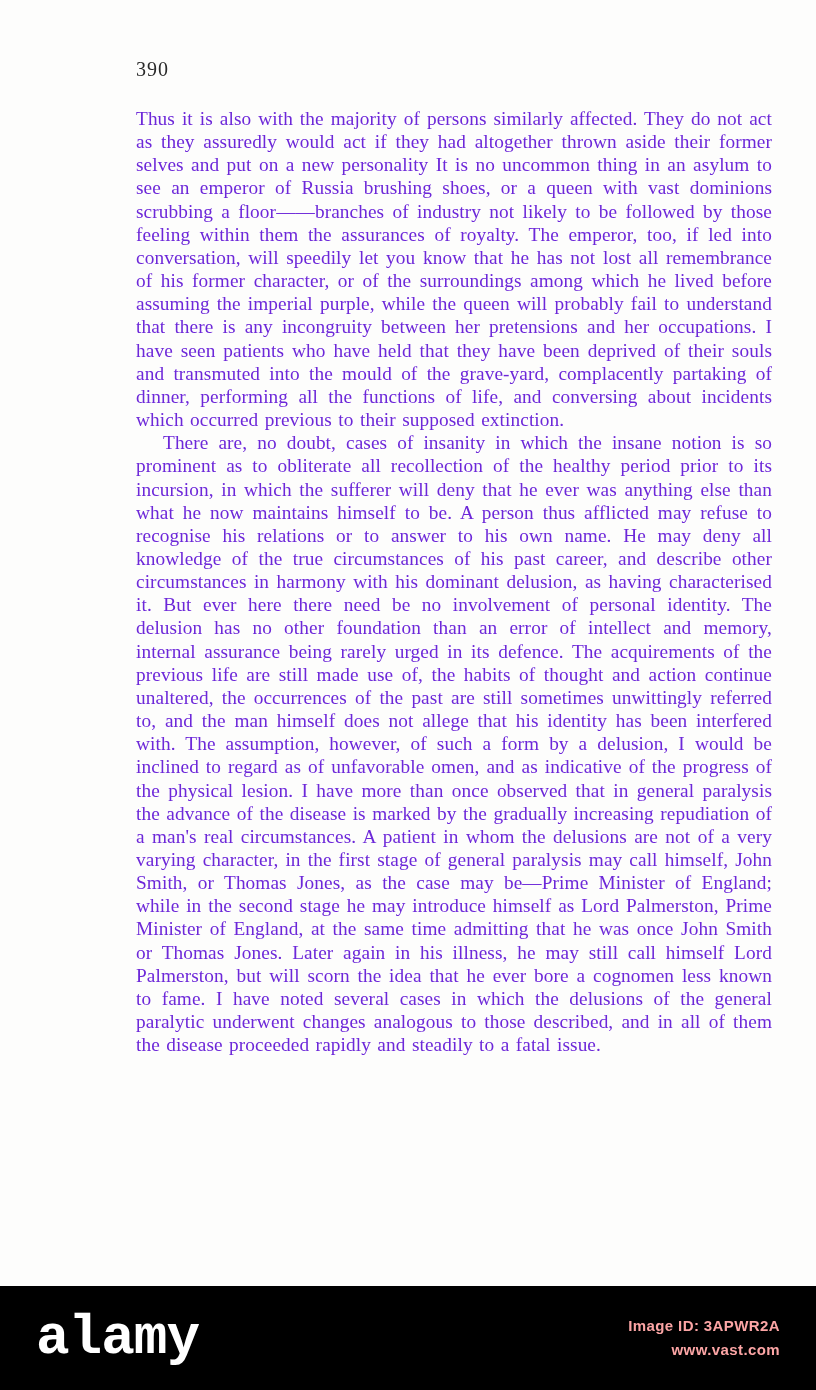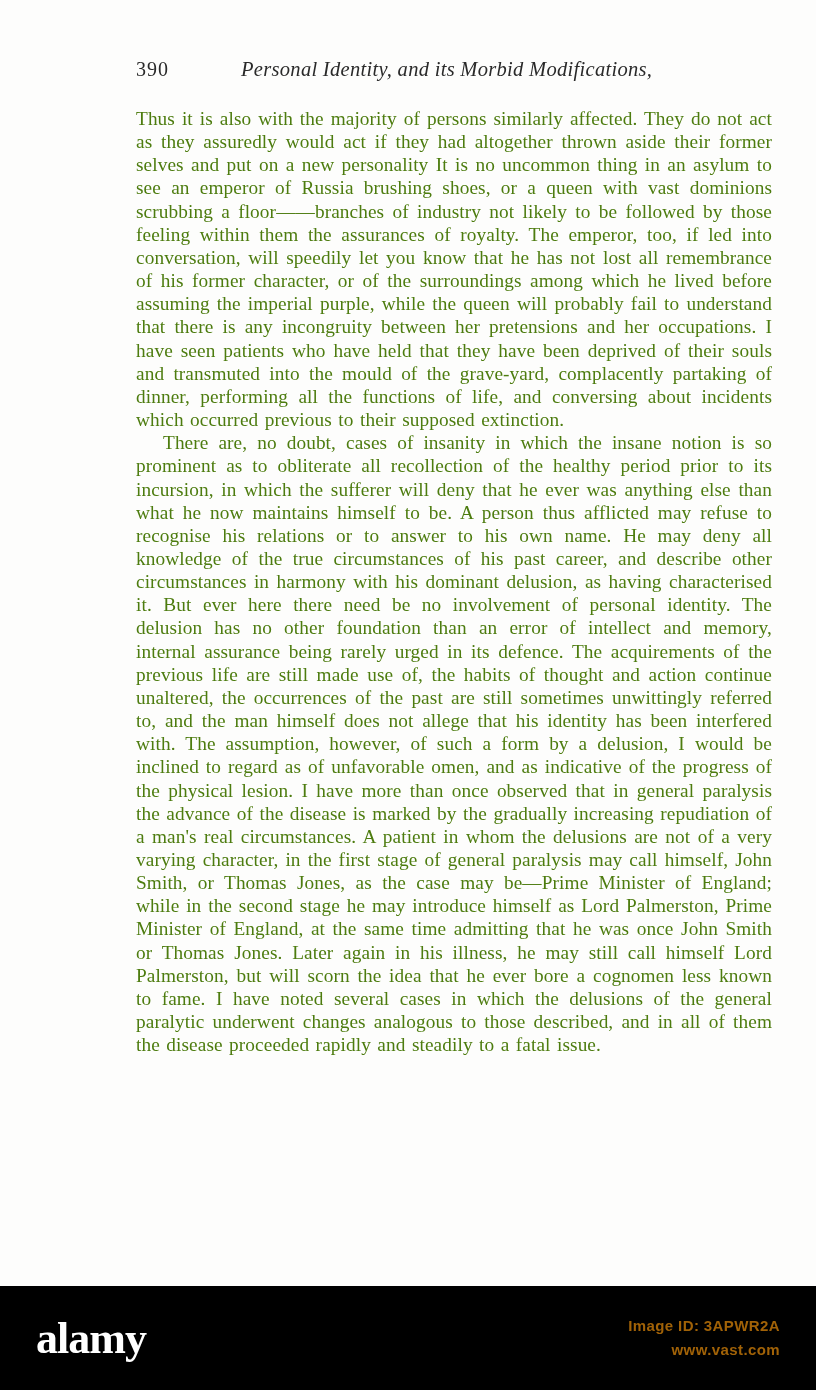--- a/index.html
+++ b/index.html
@@ -35,21 +35,21 @@
     font-size: 20px;
     letter-spacing: 1px;
     margin-right: 72px;
   }
   .running-title {
     font-style: italic;
     font-size: 20.5px;
     letter-spacing: 0.3px;
   }
   .body-text {
-    color: #4d7c0f;
+    color: #6d28d9;
     font-size: 19.3px;
     line-height: 23.15px;
     text-align: justify;
     letter-spacing: 0.1px;
     word-spacing: 1.5px;
   }
   .para {
     margin: 0;
   }
   .para.indent {
@@ -63,45 +63,44 @@
     height: 104px;
     background: #000000;
     display: flex;
     align-items: center;
     justify-content: space-between;
     padding: 0 36px;
     box-sizing: border-box;
   }
   .alamy-logo {
     color: #ffffff;
-    font-family: Liberation Serif, serif;
+    font-family: Liberation Mono, monospace;
     font-weight: bold;
-    font-size: 44px;
+    font-size: 56px;
     letter-spacing: -1px;
   }
   .watermark-meta {
     text-align: right;
-    color: #a16207;
+    color: #fca5a5;
     font-family: "Liberation Sans", sans-serif;
     font-weight: bold;
     font-size: 15px;
     line-height: 24px;
     letter-spacing: 0.4px;
   }
 </style>
 </head>
 <body>
 
 <div class="scan-page">
 
   <div class="page-inner">
 
     <div class="page-header">
       <span class="page-number">390</span>
-      <span class="running-title">Personal Identity, and its Morbid Modifications,</span>
     </div>
 
     <div class="body-text">
       <p class="para">Thus it is also with the majority of persons similarly affected.  They do not act as they assuredly would act if they had altogether thrown aside their former selves and put on a new personality   It is no uncommon thing in an asylum to see an emperor of Russia brushing shoes, or a queen with vast dominions scrubbing a floor——branches of industry not likely to be followed by those feeling within them the assurances of royalty.  The emperor, too, if led into conversation, will speedily let you know that he has not lost all remembrance of his former character, or of the surroundings among which he lived before assuming the imperial purple, while the queen will probably fail to understand that there is any incongruity between her pretensions and her occupations.  I have seen patients who have held that they have been deprived of their souls and transmuted into the mould of the grave-yard, complacently partaking of dinner, performing all the functions of life, and conversing about incidents which occurred previous to their supposed extinction.</p>
       <p class="para indent">There are, no doubt, cases of insanity in which the insane notion is so prominent as to obliterate all recollection of the healthy period prior to its incursion, in which the sufferer will deny that he ever was anything else than what he now maintains himself to be.  A person thus afflicted may refuse to recognise his relations or to answer to his own name.  He may deny all knowledge of the true circumstances of his past career, and describe other circumstances in harmony with his dominant delusion, as having characterised it.  But ever here there need be no involvement of personal identity.  The delusion has no other foundation than an error of intellect and memory, internal assurance being rarely urged in its defence.  The acquirements of the previous life are still made use of, the habits of thought and action continue unaltered, the occurrences of the past are still sometimes unwittingly referred to, and the man himself does not allege that his identity has been interfered with.  The assumption, however, of such a form by a delusion, I would be inclined to regard as of unfavorable omen, and as indicative of the progress of the physical lesion.  I have more than once observed that in general paralysis the advance of the disease is marked by the gradually increasing repudiation of a man's real circumstances.  A patient in whom the delusions are not of a very varying character, in the first stage of general paralysis may call himself, John Smith, or Thomas Jones, as the case may be—Prime Minister of England; while in the second stage he may introduce himself as Lord Palmerston, Prime Minister of England, at the same time admitting that he was once John Smith or Thomas Jones.  Later again in his illness, he may still call himself Lord Palmerston, but will scorn the idea that he ever bore a cognomen less known to fame.  I have noted several cases in which the delusions of the general paralytic underwent changes analogous to those described, and in all of them the disease proceeded rapidly and steadily to a fatal issue.</p>
     </div>
 
   </div>
 
   <div class="watermark-bar">

